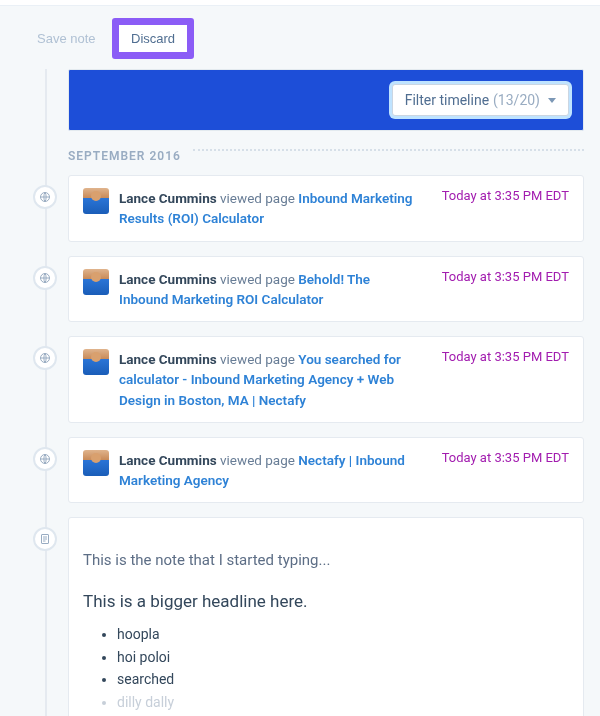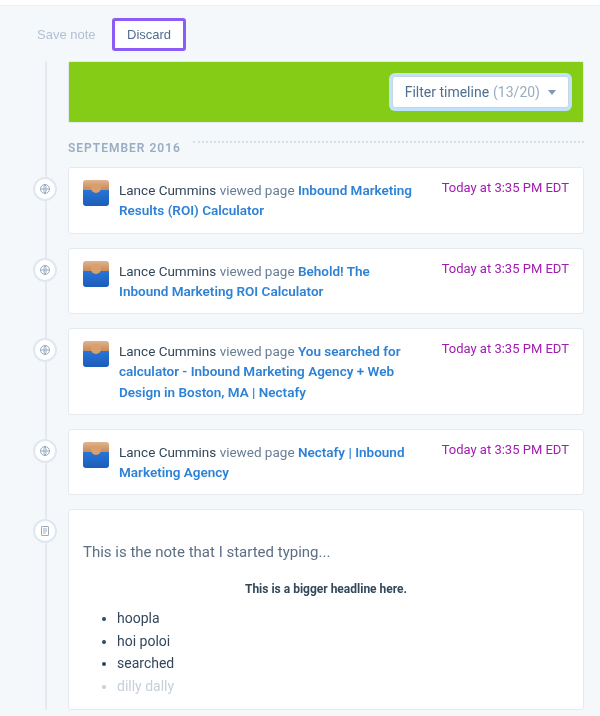--- a/index.html
+++ b/index.html
@@ -35,38 +35,38 @@
     line-height: 1;
     cursor: pointer;
     background: transparent;
   }
   .btn-save {
     color: #b0c1d4;
     cursor: default;
   }
   .btn-discard {
     background: #fff;
-    border: 3px solid #8b5cf6;
+    border: 7px solid #8b5cf6;
     color: #506e91;
   }
   .timeline-wrap {
     position: relative;
     padding: 0 16px 0 24px;
   }
   .timeline-line {
     position: absolute;
     left: 45px;
     top: 0;
     bottom: 0;
     width: 2px;
     background: #e5eaf0;
   }
   .filter-bar {
     margin-left: 44px;
-    background: #84cc16;
+    background: #1d4ed8;
     border: 1px solid #e3eaef;
     border-radius: 2px;
     padding: 14px 14px;
     display: flex;
     justify-content: flex-end;
     margin-bottom: 18px;
     position: relative;
   }
   .filter-button {
     background: #fff;
@@ -152,41 +152,40 @@
     width: 10px; height: 10px;
     background: #d9a06e;
     border-radius: 50%;
   }
   .entry-text {
     flex: 1;
     font-size: 13.5px;
     line-height: 1.5;
     color: #687d96;
   }
-  .entry-text .actor { font-weight: 400; color: #33475b; }
+  .entry-text .actor { font-weight: 700; color: #33475b; }
   .entry-text .action { color: #687d96; }
   .entry-text .link { color: #2e82d6; font-weight: 600; }
   .entry-time {
     font-size: 13px;
     color: #a21caf;
     white-space: nowrap;
     padding-left: 10px;
   }
   .note-body {
     margin-top: 18px;
     color: #5d6e86;
     font-size: 15px;
     line-height: 1.6;
   }
   .note-body h3 {
     color: #33475b;
-    font-size: 12px;
-    font-weight: 700;
+    font-size: 17px;
+    font-weight: 400;
     margin: 16px 0 8px 0;
-    text-align: center;
   }
   .note-body ul {
     margin: 8px 0 0 20px;
     padding: 0 0 0 14px;
   }
   .note-body li { color: #33475b; font-size: 14px; line-height: 1.6;}
   .note-body li.faded { color: #c7cfd9; }
   .globe-svg { width: 12px; height: 12px; }
   .doc-svg { width: 12px; height: 12px; }
 </style>

